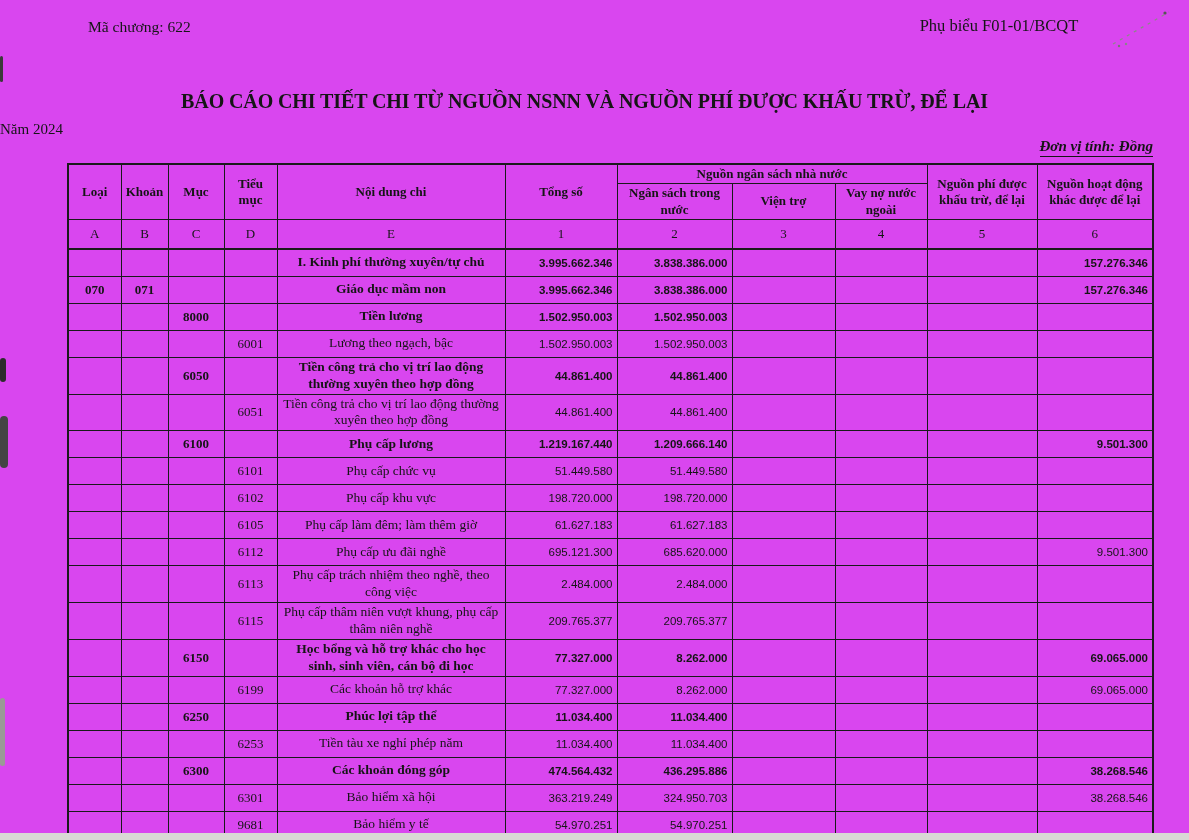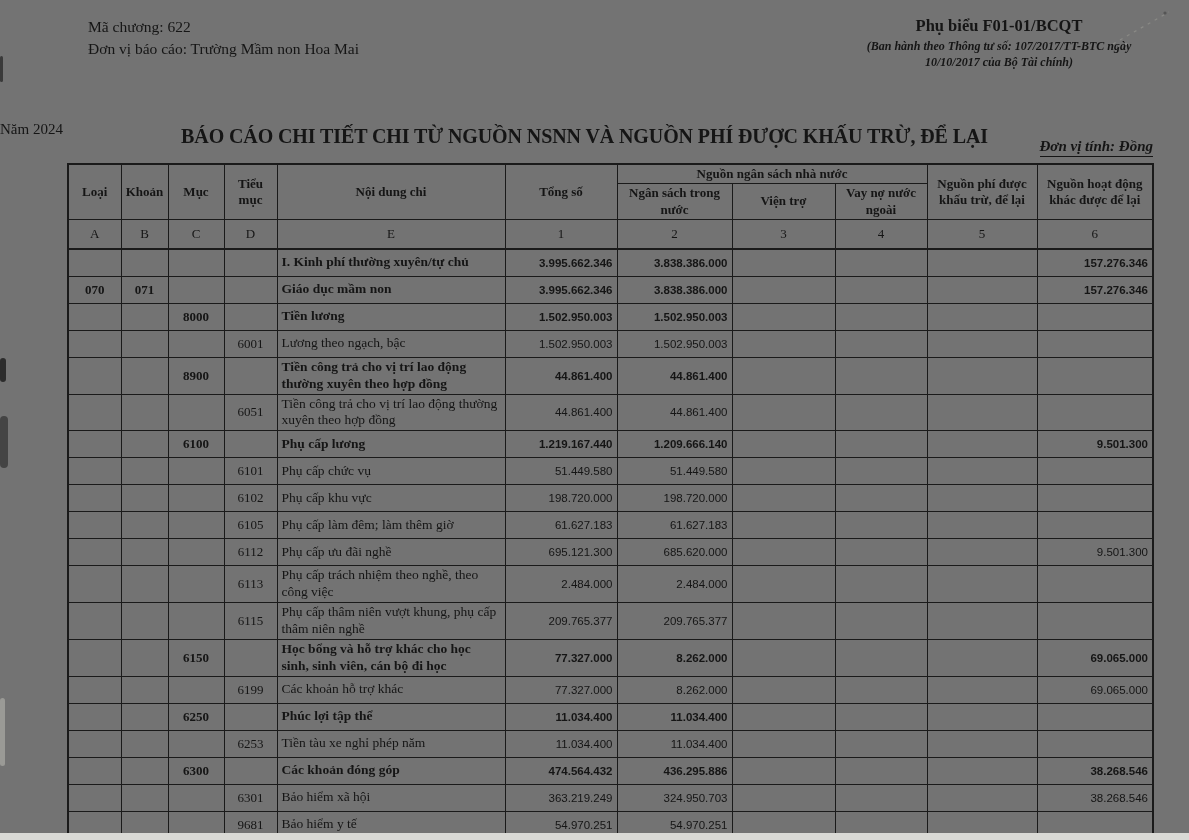--- a/index.html
+++ b/index.html
@@ -4,77 +4,75 @@
 <style>
   html,body{margin:0;padding:0;}
   body{
     width:1189px;height:840px;
     background:#ffffff;
     font-family:"Liberation Serif", serif;
     color:#151515;
     position:relative;
     overflow:hidden;
   }
-  .page{position:absolute;inset:0;background:#737373;}
+  .page{position:absolute;inset:0;background:#d946ef;}
 
   
   .hdr-left{position:absolute;left:88px;top:16px;font-size:15.5px;line-height:1.45;}
   .hdr-left .line{white-space:nowrap;}
   .hdr-right{position:absolute;right:40px;top:16px;width:300px;text-align:center;}
-  .form-code{font-weight:bold;font-size:16.5px;}
+  .form-code{font-weight:normal;font-size:16.5px;}
   .form-note{font-style:italic;font-weight:bold;font-size:12px;line-height:1.3;margin-top:3px;}
 
   .title{position:absolute;left:0;right:20px;top:90px;text-align:center;
-         font-weight:bold;font-size:20px;letter-spacing:-0.1px;margin-top:35px;}
+         font-weight:bold;font-size:20px;letter-spacing:-0.1px;}
   .subtitle{position:absolute;left:0;right:20px;top:121px;text-align:left;font-size:15px;}
   .unit-note{position:absolute;right:36px;top:138px;font-style:italic;font-weight:600;
              font-size:15px;border-bottom:1px solid #151515;padding-bottom:1px;}
 
   
   table.report{
     position:absolute;left:67px;top:163px;
     border-collapse:collapse;table-layout:fixed;
     border:2px solid #1a1a1a;
   }
   table.report th, table.report td{
     border:1px solid #1a1a1a;
     padding:1px 4px;
     vertical-align:middle;
     overflow:hidden;
   }
   thead th{font-size:13px;font-weight:bold;text-align:center;line-height:1.25;padding:2px 2px;}
   tr.letters-row td{font-size:13px;text-align:center;padding:2px 0;border-bottom:2px solid #1a1a1a;}
   tbody td{height:24px;}
   .cell-code{font-size:13px;text-align:center;}
-  .cell-text{font-size:13.5px;text-align:left;line-height:1.25;padding:2px 5px;}
+  .cell-text{font-size:13.5px;text-align:center;line-height:1.25;padding:2px 5px;}
   .cell-num{font-family:"Liberation Sans", sans-serif;font-size:11.5px;text-align:right;padding-right:5px;}
   tr.bold-row .cell-text, tr.bold-row .cell-num, tr.bold-row .cell-code{font-weight:bold;}
 
   
   .artifact{position:absolute;pointer-events:none;}
   .bottom-strip{left:0;right:0;bottom:0;height:7px;background:#d9d9d5;}
   .edge-a{left:0;top:56px;width:3px;height:26px;background:#3a3a3a;border-radius:2px;}
   .edge-b{left:0;top:358px;width:6px;height:24px;background:#2c2c2c;border-radius:3px;}
   .edge-c{left:0;top:416px;width:8px;height:52px;background:#444;border-radius:4px;}
   .edge-d{left:0;top:698px;width:5px;height:68px;background:#9a9a96;border-radius:3px;}
   .corner-scratch{right:0;top:0;width:90px;height:60px;}
 </style>
 </head>
 <body>
 
 <div class="page">
 
   <div class="hdr-left">
     <div class="line">Mã chương: 622</div>
-    <div class="line">Đơn vị báo cáo: Trường Mầm non Hoa Mai</div>
   </div>
 
   <div class="hdr-right">
     <div class="form-code">Phụ biểu F01-01/BCQT</div>
-    <div class="form-note">(Ban hành theo Thông tư số: 107/2017/TT-BTC ngày 10/10/2017 của Bộ Tài chính)</div>
   </div>
 
   <div class="title">BÁO CÁO CHI TIẾT CHI TỪ NGUỒN NSNN VÀ NGUỒN PHÍ ĐƯỢC KHẤU TRỪ, ĐỂ LẠI</div>
   <div class="subtitle">Năm 2024</div>
   <div class="unit-note">Đơn vị tính: Đồng</div>
 
   <table class="report">
     <colgroup>
       <col style="width:53px">
         <col style="width:47px">
@@ -170,21 +168,21 @@
           <td class="cell-num">1.502.950.003</td>
           <td class="cell-num">1.502.950.003</td>
           <td class="cell-num"></td>
           <td class="cell-num"></td>
           <td class="cell-num"></td>
           <td class="cell-num"></td>
         </tr>
         <tr class="bold-row">
           <td class="cell-code"></td>
           <td class="cell-code"></td>
-          <td class="cell-code">8900</td>
+          <td class="cell-code">6050</td>
           <td class="cell-code"></td>
           <td class="cell-text">Tiền công trả cho vị trí lao động thường xuyên theo hợp đồng</td>
           <td class="cell-num">44.861.400</td>
           <td class="cell-num">44.861.400</td>
           <td class="cell-num"></td>
           <td class="cell-num"></td>
           <td class="cell-num"></td>
           <td class="cell-num"></td>
         </tr>
         <tr>

